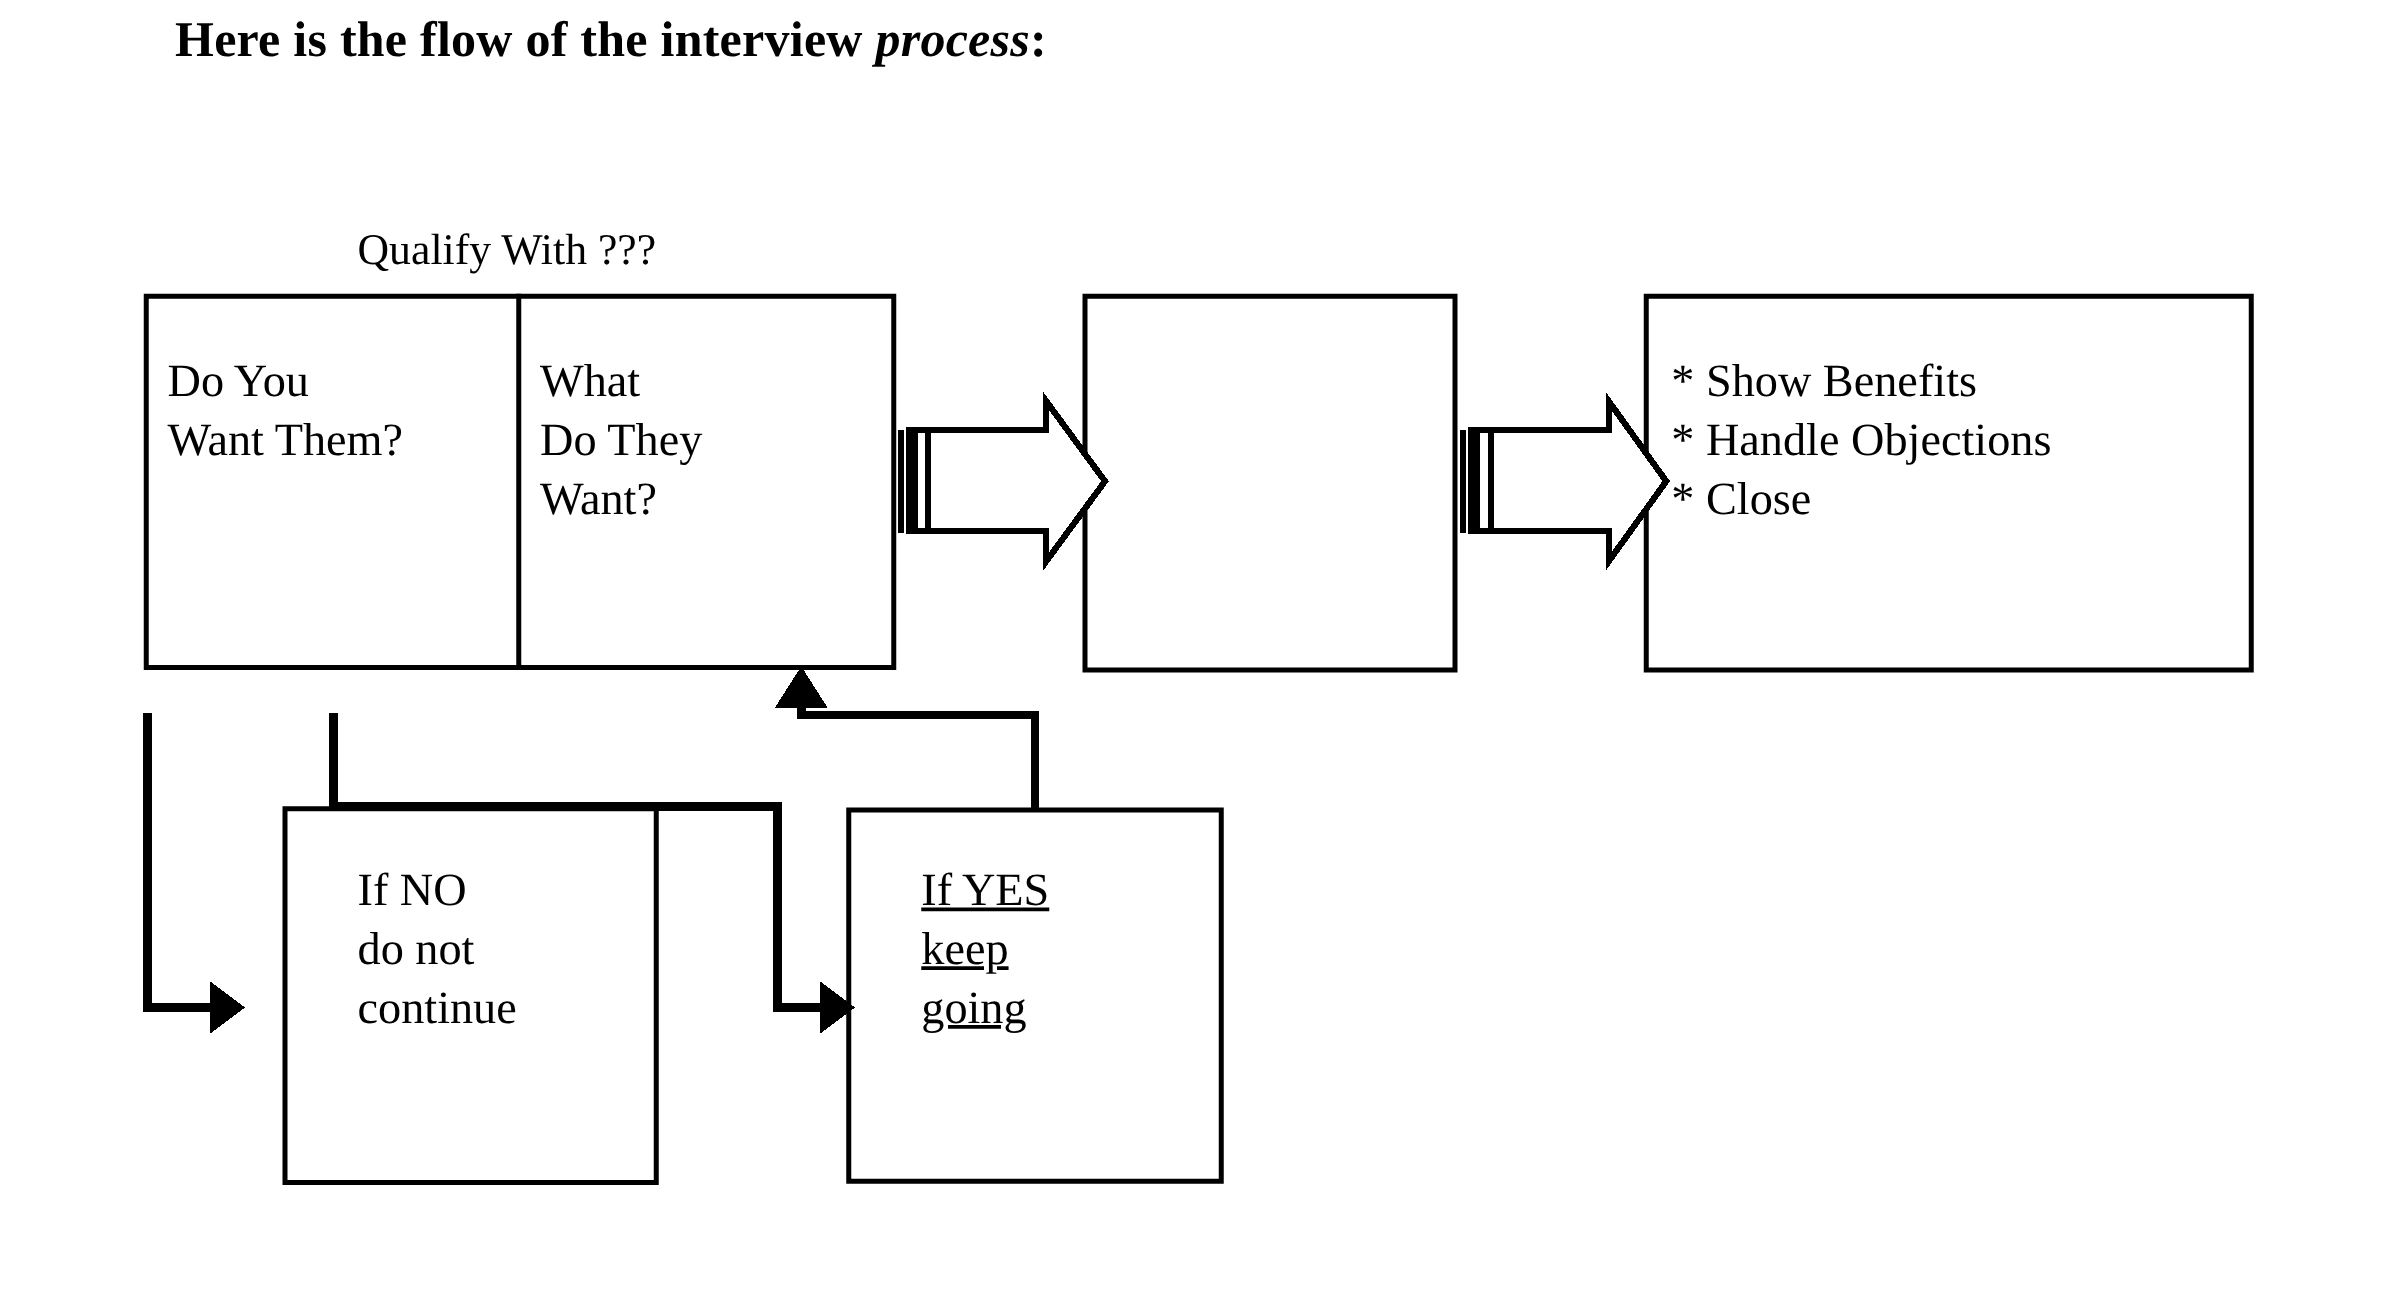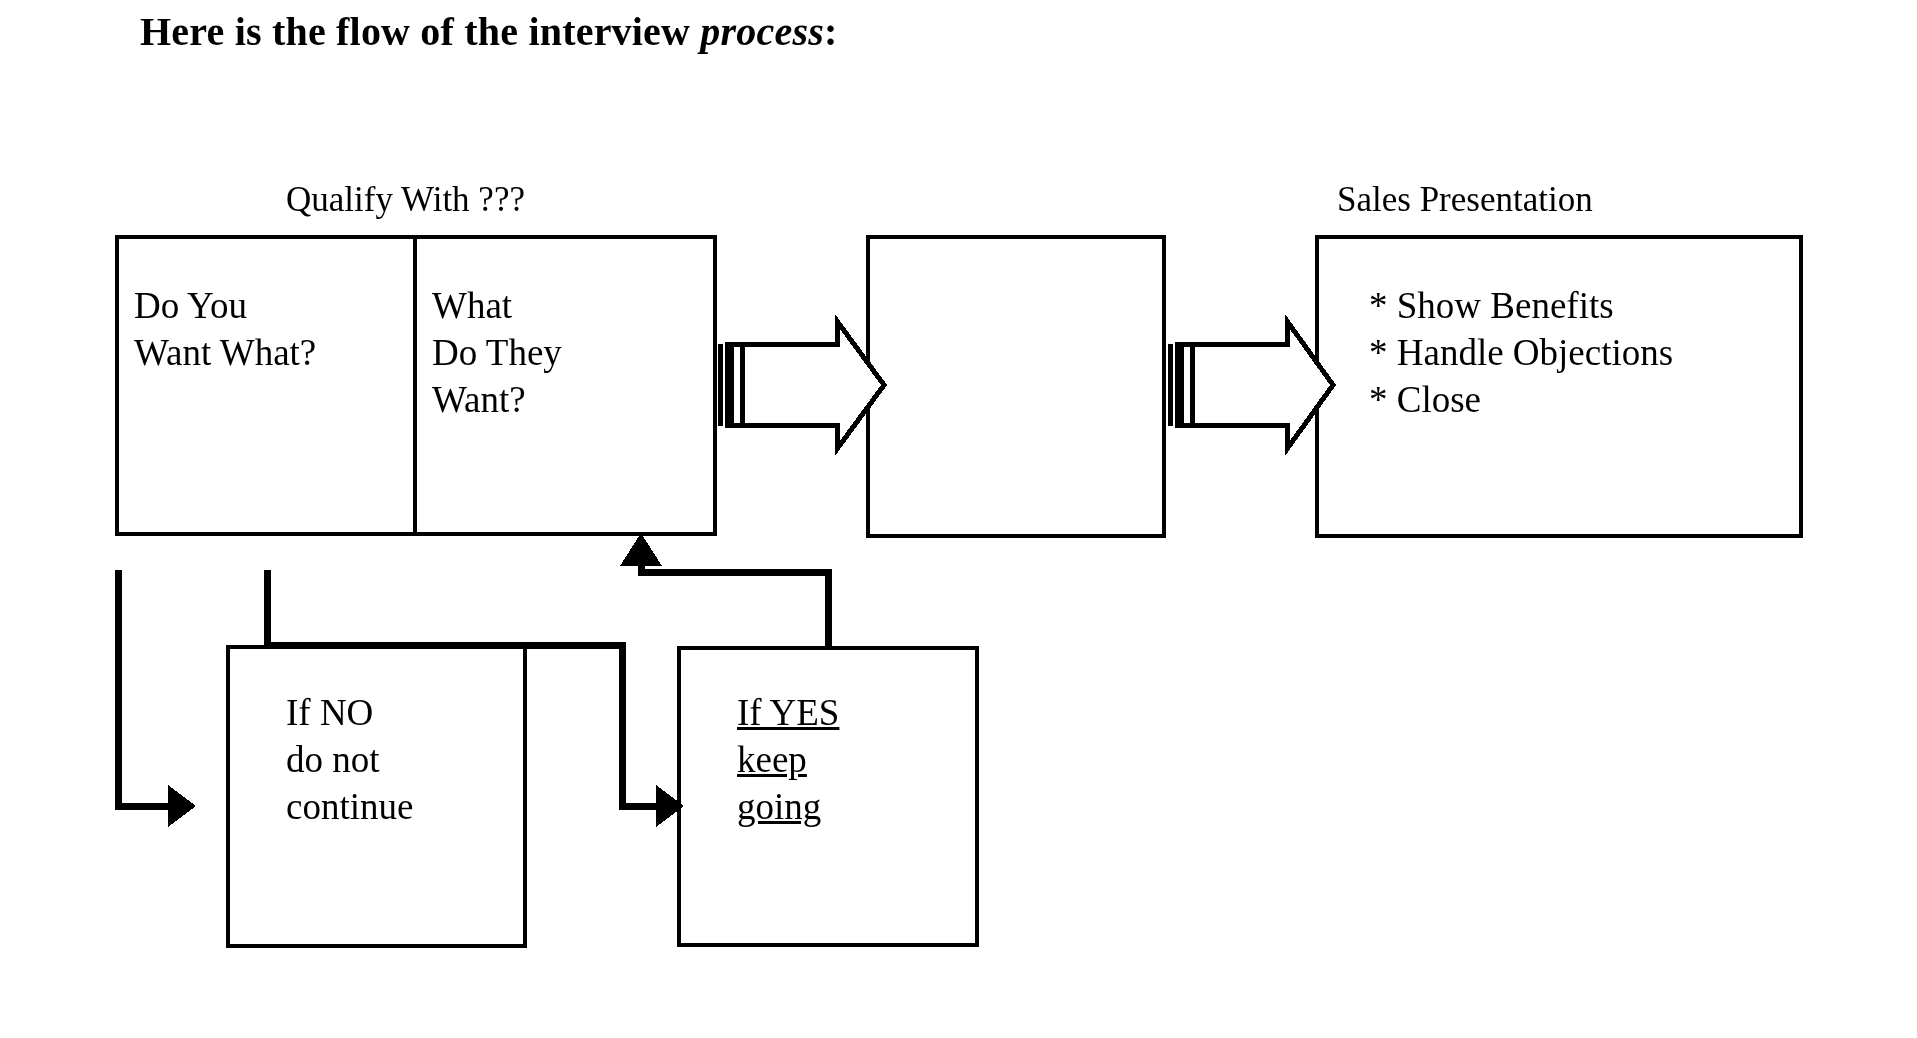--- a/index.html
+++ b/index.html
@@ -38,34 +38,33 @@
   .arrowline{fill:#fff;stroke:#000;stroke-width:5;}
 </style>
 </head>
 <body>
 
 <div id="stage">
 
   <div class="title"><span>Here is the flow of the interview </span><span class="ital">process</span><span>:</span></div>
 
   <div class="caption" style="left:286px;top:180px;">Qualify With ???</div>
-  <div class="caption" style="left:1337px;top:180px;">Sales Presentation</div>
 
   <div class="box" style="left:115px;top:235px;width:602px;height:301px;"></div>
   <div class="divider" style="left:413px;top:235px;height:301px;"></div>
   <div class="boxtext" style="left:134px;top:283px;">Do You
-Want What?</div>
+Want Them?</div>
   <div class="boxtext" style="left:432px;top:283px;">What
 Do They
 Want?</div>
 
   <div class="box" style="left:866px;top:235px;width:300px;height:303px;"></div>
 
   <div class="box" style="left:1315px;top:235px;width:488px;height:303px;"></div>
-  <div class="boxtext" style="left:1337px;top:283px;margin-left:32px;">* Show Benefits
+  <div class="boxtext" style="left:1337px;top:283px;">* Show Benefits
 * Handle Objections
 * Close</div>
 
   <div class="box" style="left:226px;top:645px;width:301px;height:303px;"></div>
   <div class="boxtext" style="left:286px;top:690px;">If NO
 do not
 continue</div>
 
   <div class="box" style="left:677px;top:646px;width:302px;height:301px;"></div>
   <div class="boxtext" style="left:737px;top:690px;text-decoration:underline;">If YES

